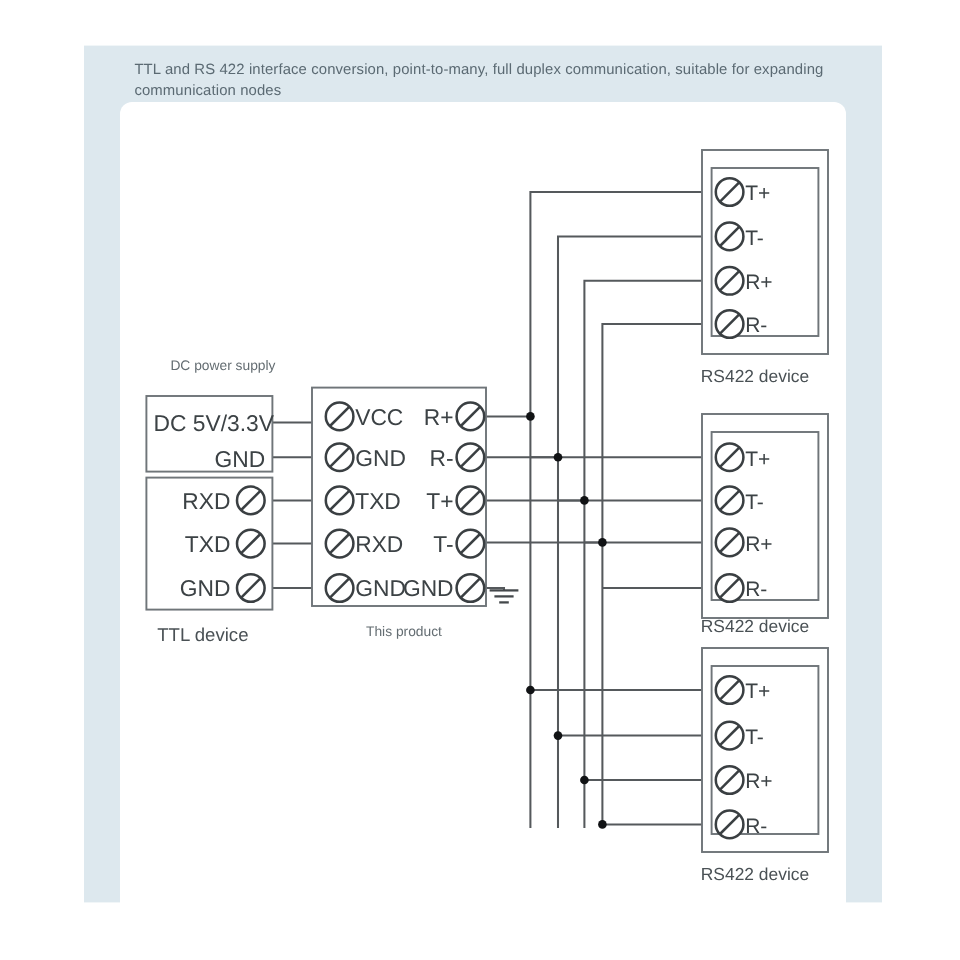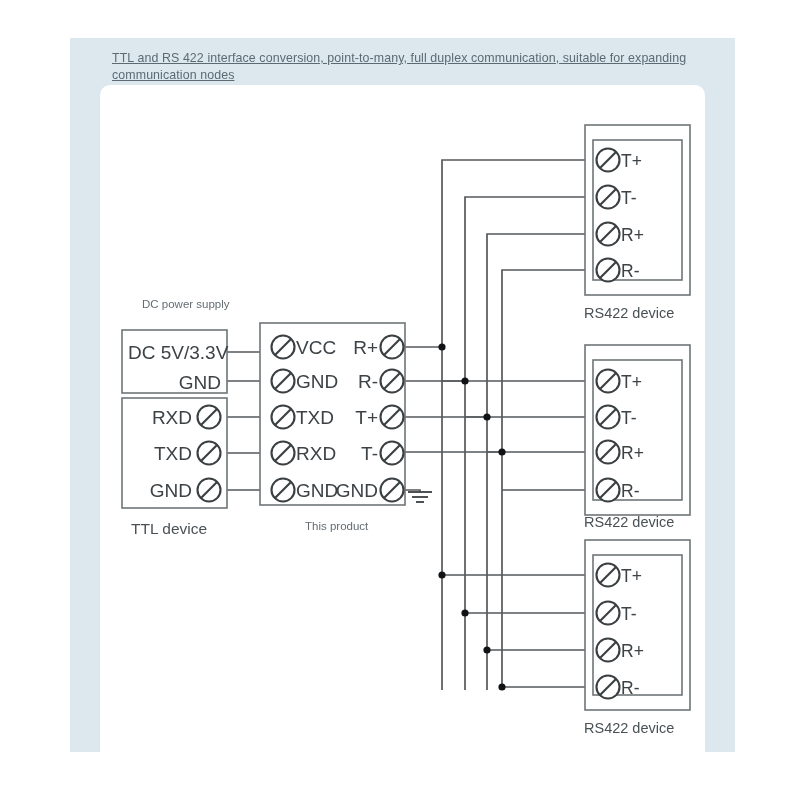--- a/index.html
+++ b/index.html
@@ -13,21 +13,21 @@
   
   .band{position:absolute;background:#dde8ee;}
   #band-main{left:70px;top:38px;width:665px;height:714px;}
   #canvas-white{
     position:absolute;left:100px;top:85px;width:605px;height:715px;
     background:#ffffff;border-top-left-radius:10px;border-top-right-radius:10px;
   }
 
   #caption{
     position:absolute;left:112px;top:50px;width:575px;
-    font-size:12.4px;line-height:16.5px;color:#5b6a73;letter-spacing:.1px;text-decoration:underline;
+    font-size:12.4px;line-height:16.5px;color:#5b6a73;letter-spacing:.1px;
   }
 
   svg#diagram{position:absolute;left:0;top:0;width:800px;height:800px;}
 
   .box{fill:#ffffff;stroke:#6f7579;stroke-width:1.6;}
   .wire{stroke:#55595c;stroke-width:1.7;fill:none;}
   .term-c{fill:#ffffff;stroke:#3a3f42;stroke-width:2.1;}
   .term-s{stroke:#3a3f42;stroke-width:2.1;}
   .dot{fill:#111315;}
   .gndline{stroke:#44484b;stroke-width:1.9;}

